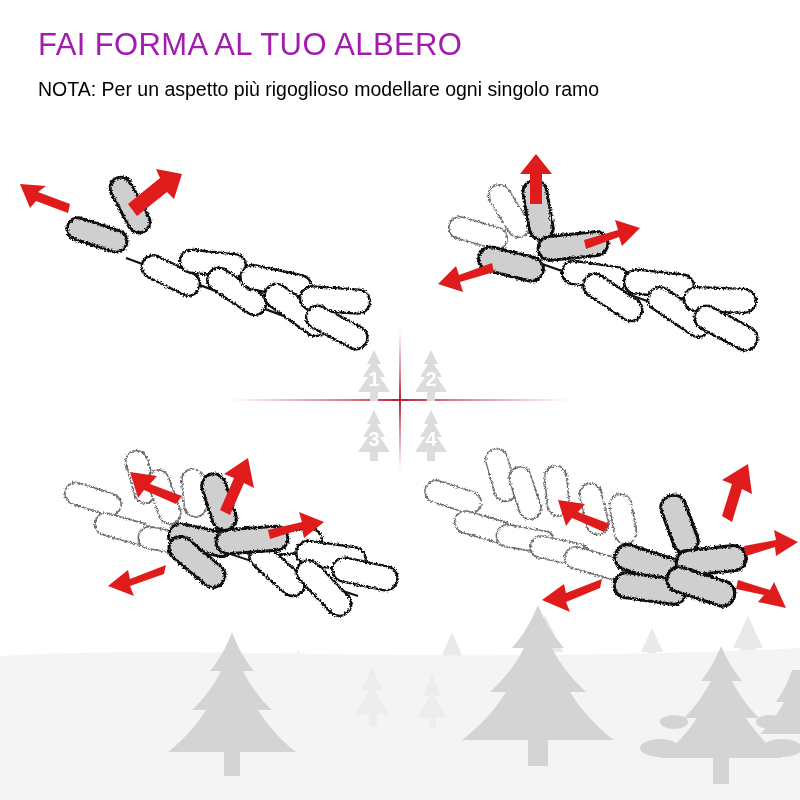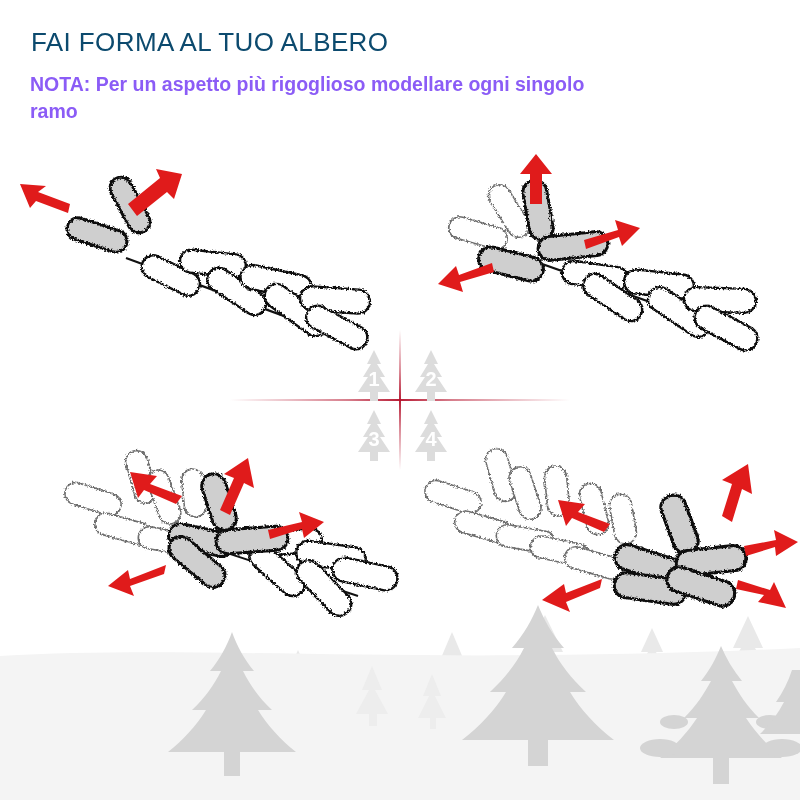--- a/index.html
+++ b/index.html
@@ -8,26 +8,26 @@
     background:#ffffff;
     font-family:"Liberation Sans", sans-serif;
     overflow:hidden;
     position:relative;
   }
   .page{position:absolute;inset:0;width:800px;height:800px;}
 
   
   .header{position:absolute;left:26px;top:28px;width:720px;}
   .title{
-    font-size:26px;font-weight:400;letter-spacing:0.4px;
-    color:#0c4a6e;line-height:1.1;margin:0 0 14px 5px;white-space:nowrap;
+    font-size:31px;font-weight:400;letter-spacing:0.4px;
+    color:#a21caf;line-height:1.1;margin:0 0 14px 12px;white-space:nowrap;
   }
   .subtitle{
-    font-size:19.5px;font-weight:700;color:#8b5cf6;line-height:1.38;
-    max-width:600px;margin:4px;
+    font-size:19.5px;font-weight:400;color:#000000;line-height:1.38;
+    max-width:600px;margin:12px;
   }
 
   
   .forest-band{position:absolute;left:0;bottom:0;width:800px;height:230px;}
 
   
   .cross{position:absolute;left:0;top:0;width:800px;height:800px;pointer-events:none;}
   .cross-h{
     position:absolute;left:230px;top:399px;width:340px;height:2px;
     background:linear-gradient(to right,rgba(181,18,44,0) 0%,rgba(181,18,44,.55) 35%,rgba(181,18,44,.95) 50%,rgba(181,18,44,.55) 65%,rgba(181,18,44,0) 100%);

